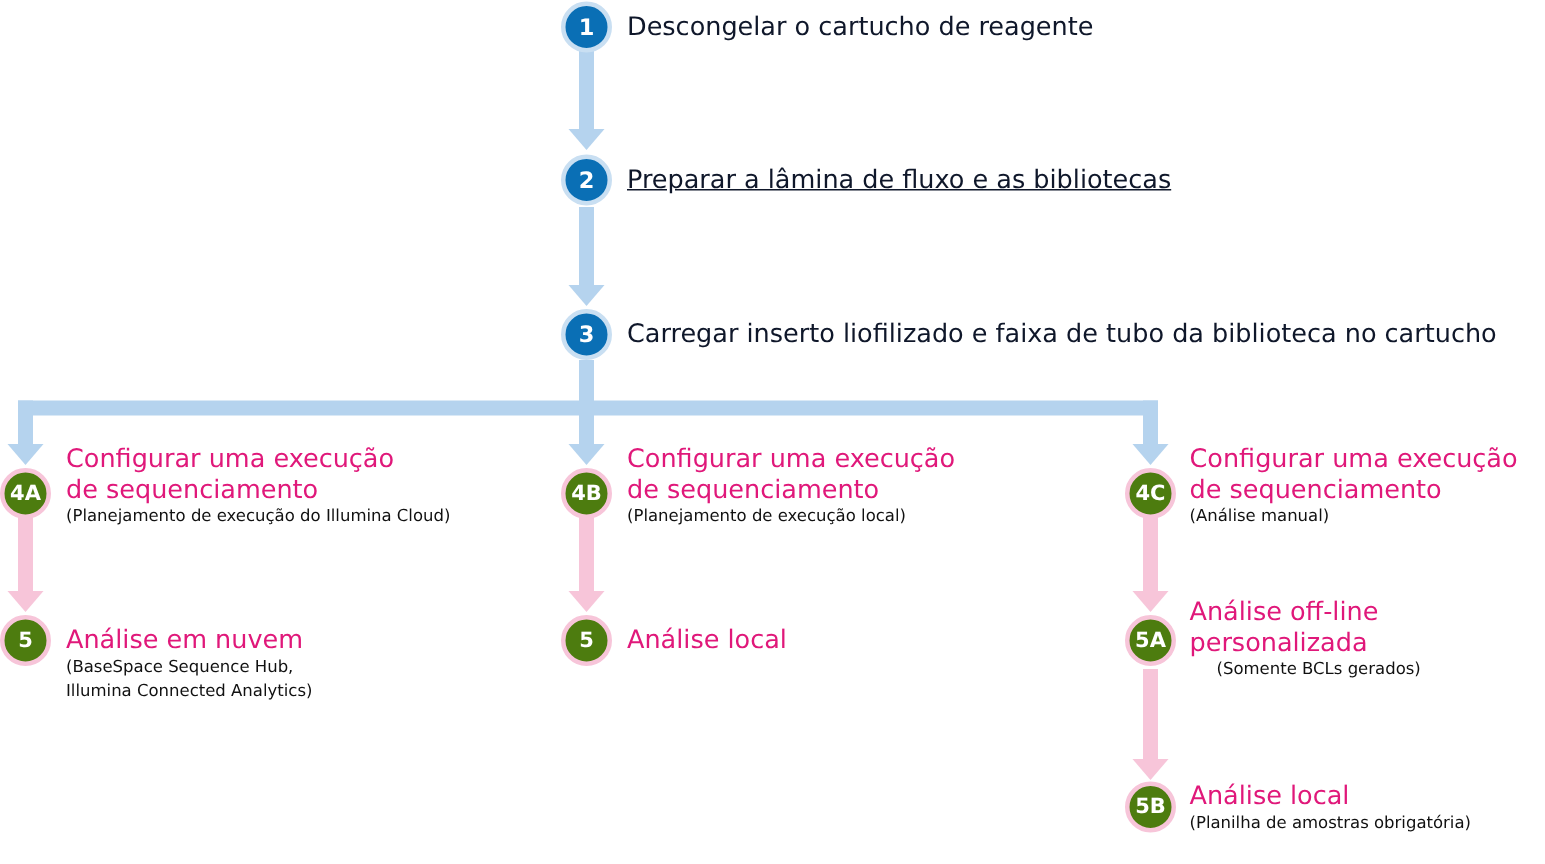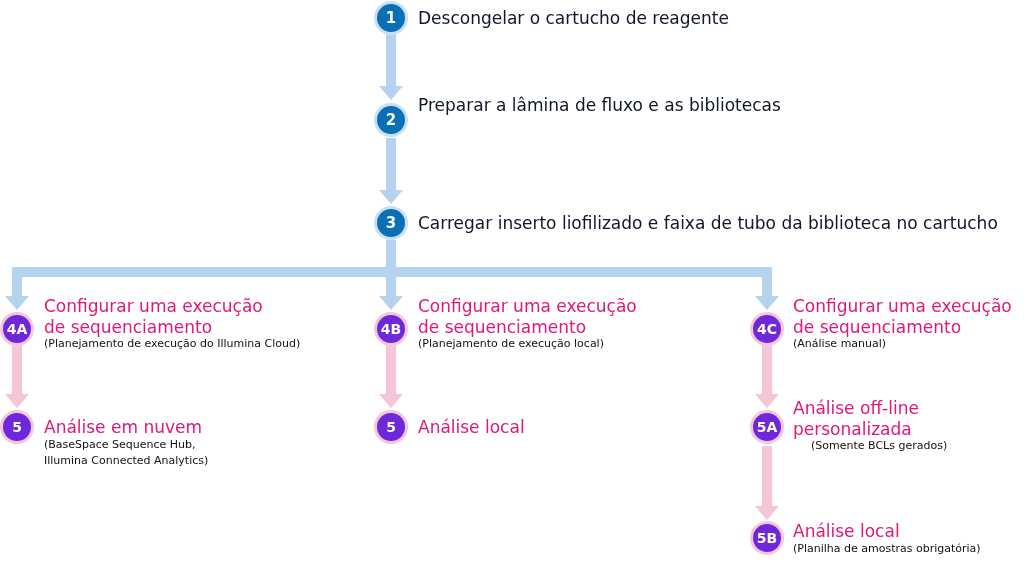--- a/index.html
+++ b/index.html
@@ -1,20 +1,20 @@
 <!DOCTYPE html>
 <html><head>
 <meta charset="utf-8">
 <style>
   html, body { margin:0; padding:0; background:#ffffff; }
   body { width:1030px; height:576px; position:relative; overflow:hidden; font-family:"DejaVu Sans", sans-serif; }
   svg.conn { position:absolute; left:0; top:0; }
   .node { position:absolute; width:34px; height:34px; border-radius:50%; display:flex; align-items:center; justify-content:center; color:#fff; font-weight:bold; font-size:15px; box-sizing:border-box; }
   .node.blue { background:#0a6fb5; border:3px solid #c9dff2; }
-  .node.pink { background:#6d28d9; border:3px solid #f7c5d9; font-size:14px; }
+  .node.pink { background:#4d7c0f; border:3px solid #f7c5d9; font-size:14px; }
   .title { position:absolute; font-size:17px; line-height:20px; white-space:nowrap; }
   .title.blue { color:#0f172a; }
   .title.pink { color:#e0187a; }
   .sub { position:absolute; font-size:11px; line-height:14px; color:#111; white-space:nowrap; }
 </style>
 </head>
 <body>
 
 <svg class="conn" width="1030" height="576">
 
@@ -44,21 +44,21 @@
 </svg>
 
 <div class="node blue" style="left:374px;top:1px;">
     <span>1</span>
   </div>
 <div class="title blue" style="left:418px;top:8px;">Descongelar o cartucho de reagente</div>
 
 <div class="node blue" style="left:374px;top:103px;">
     <span>2</span>
   </div>
-<div class="title blue" style="left:418px;top:95px;">Preparar a lâmina de fluxo e as bibliotecas</div>
+<div class="title blue" style="left:418px;top:110px;text-decoration:underline;">Preparar a lâmina de fluxo e as bibliotecas</div>
 
 <div class="node blue" style="left:374px;top:206px;">
     <span>3</span>
   </div>
 <div class="title blue" style="left:418px;top:213px;">Carregar inserto liofilizado e faixa de tubo da biblioteca no cartucho</div>
 
 <div class="node pink" style="left:0px;top:312px;">
     <span>4A</span>
   </div>
 <div class="title pink" style="left:44px;top:296px;">Configurar uma execução</div>

